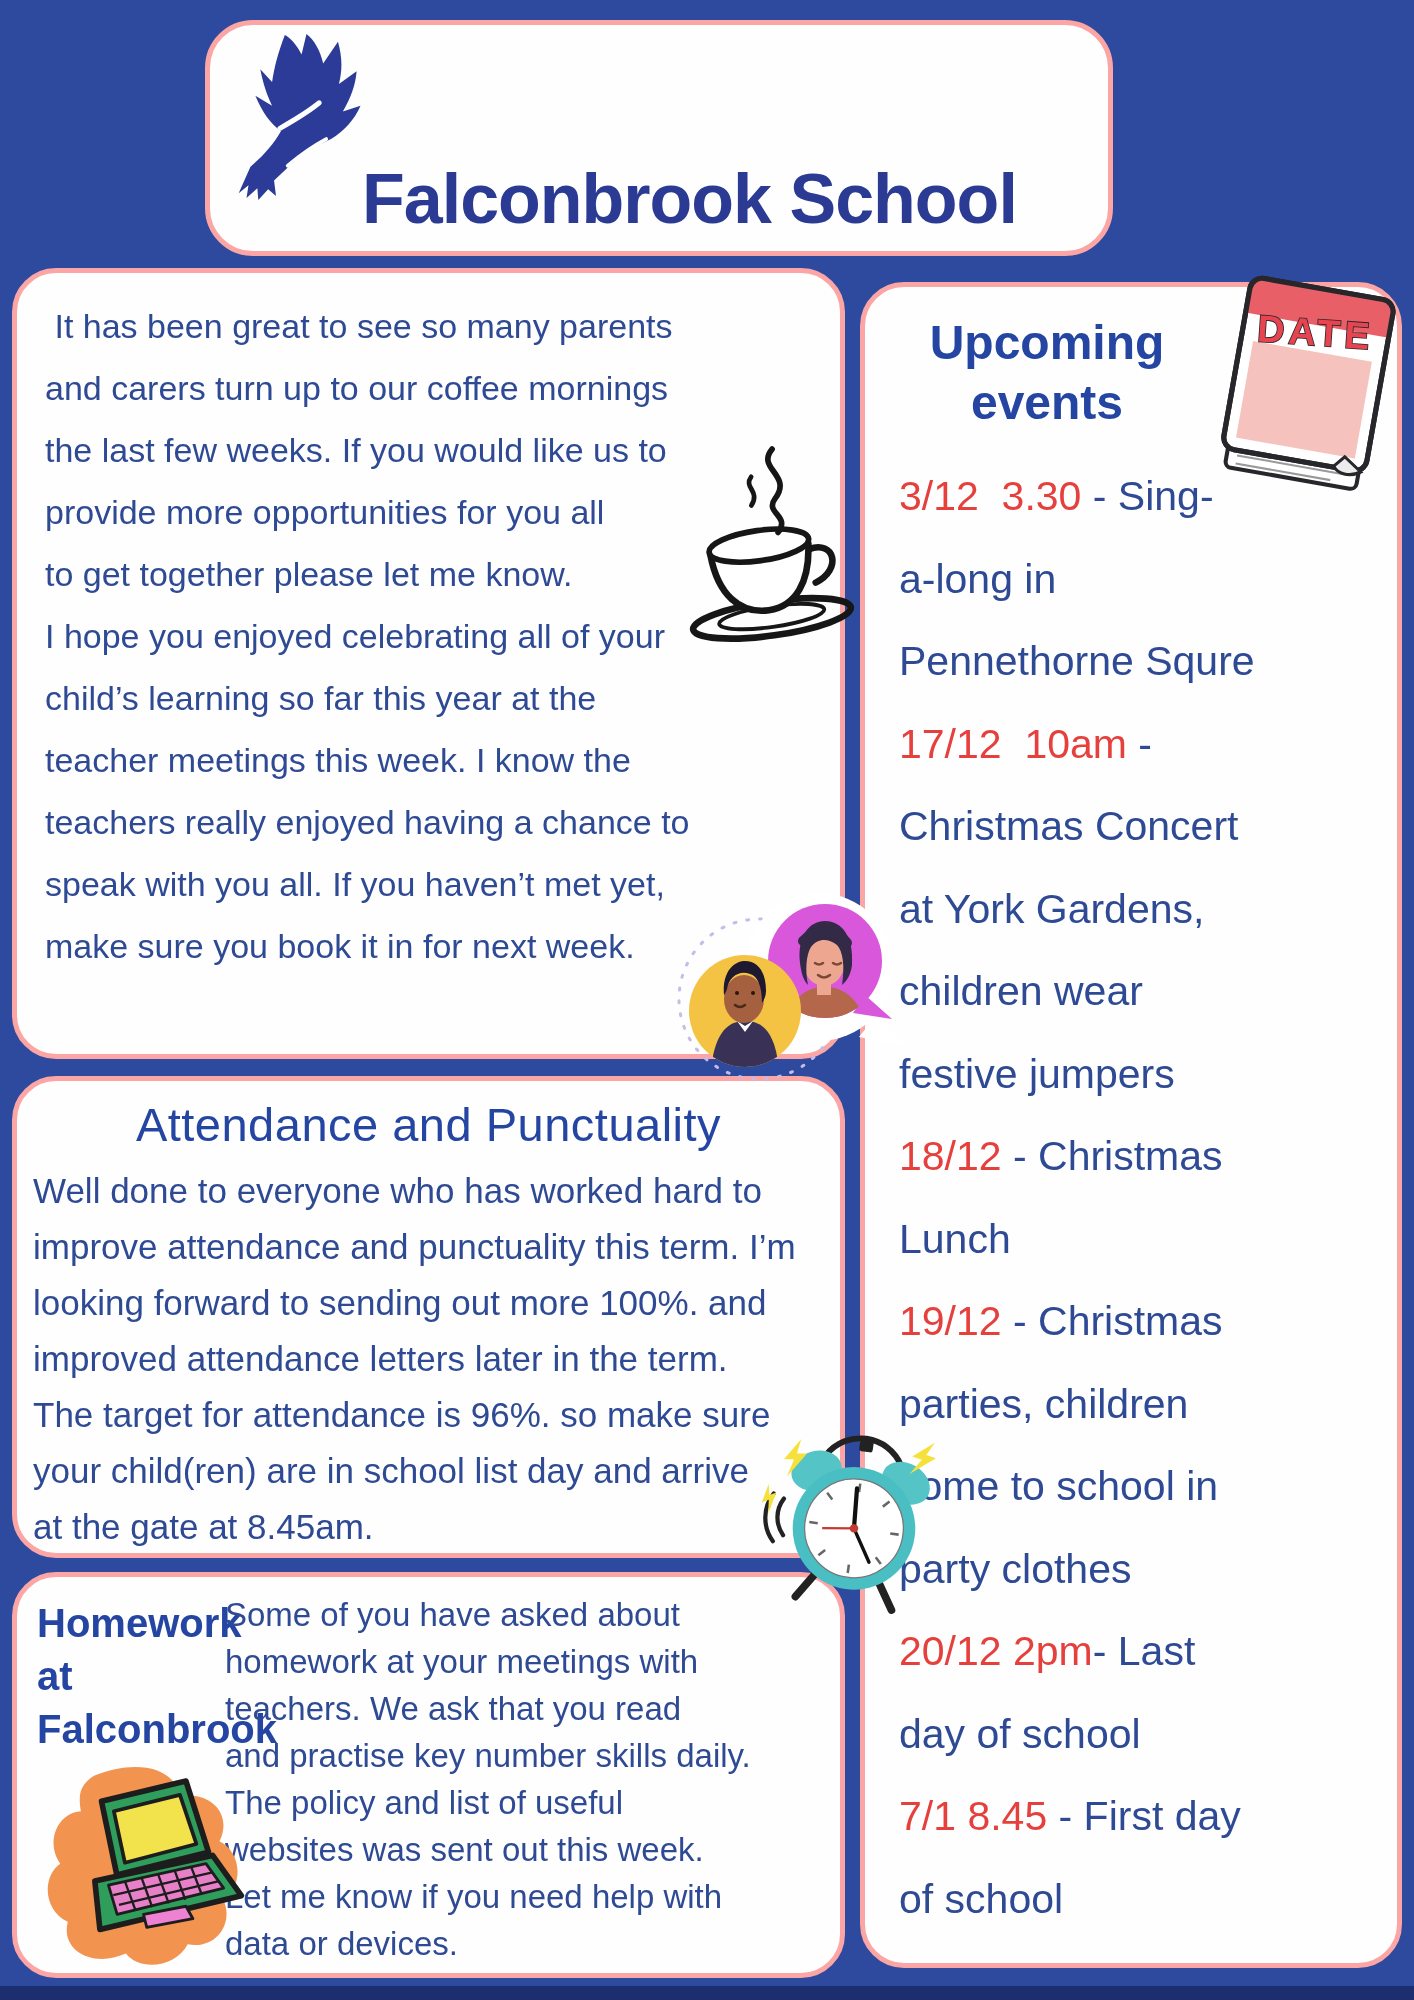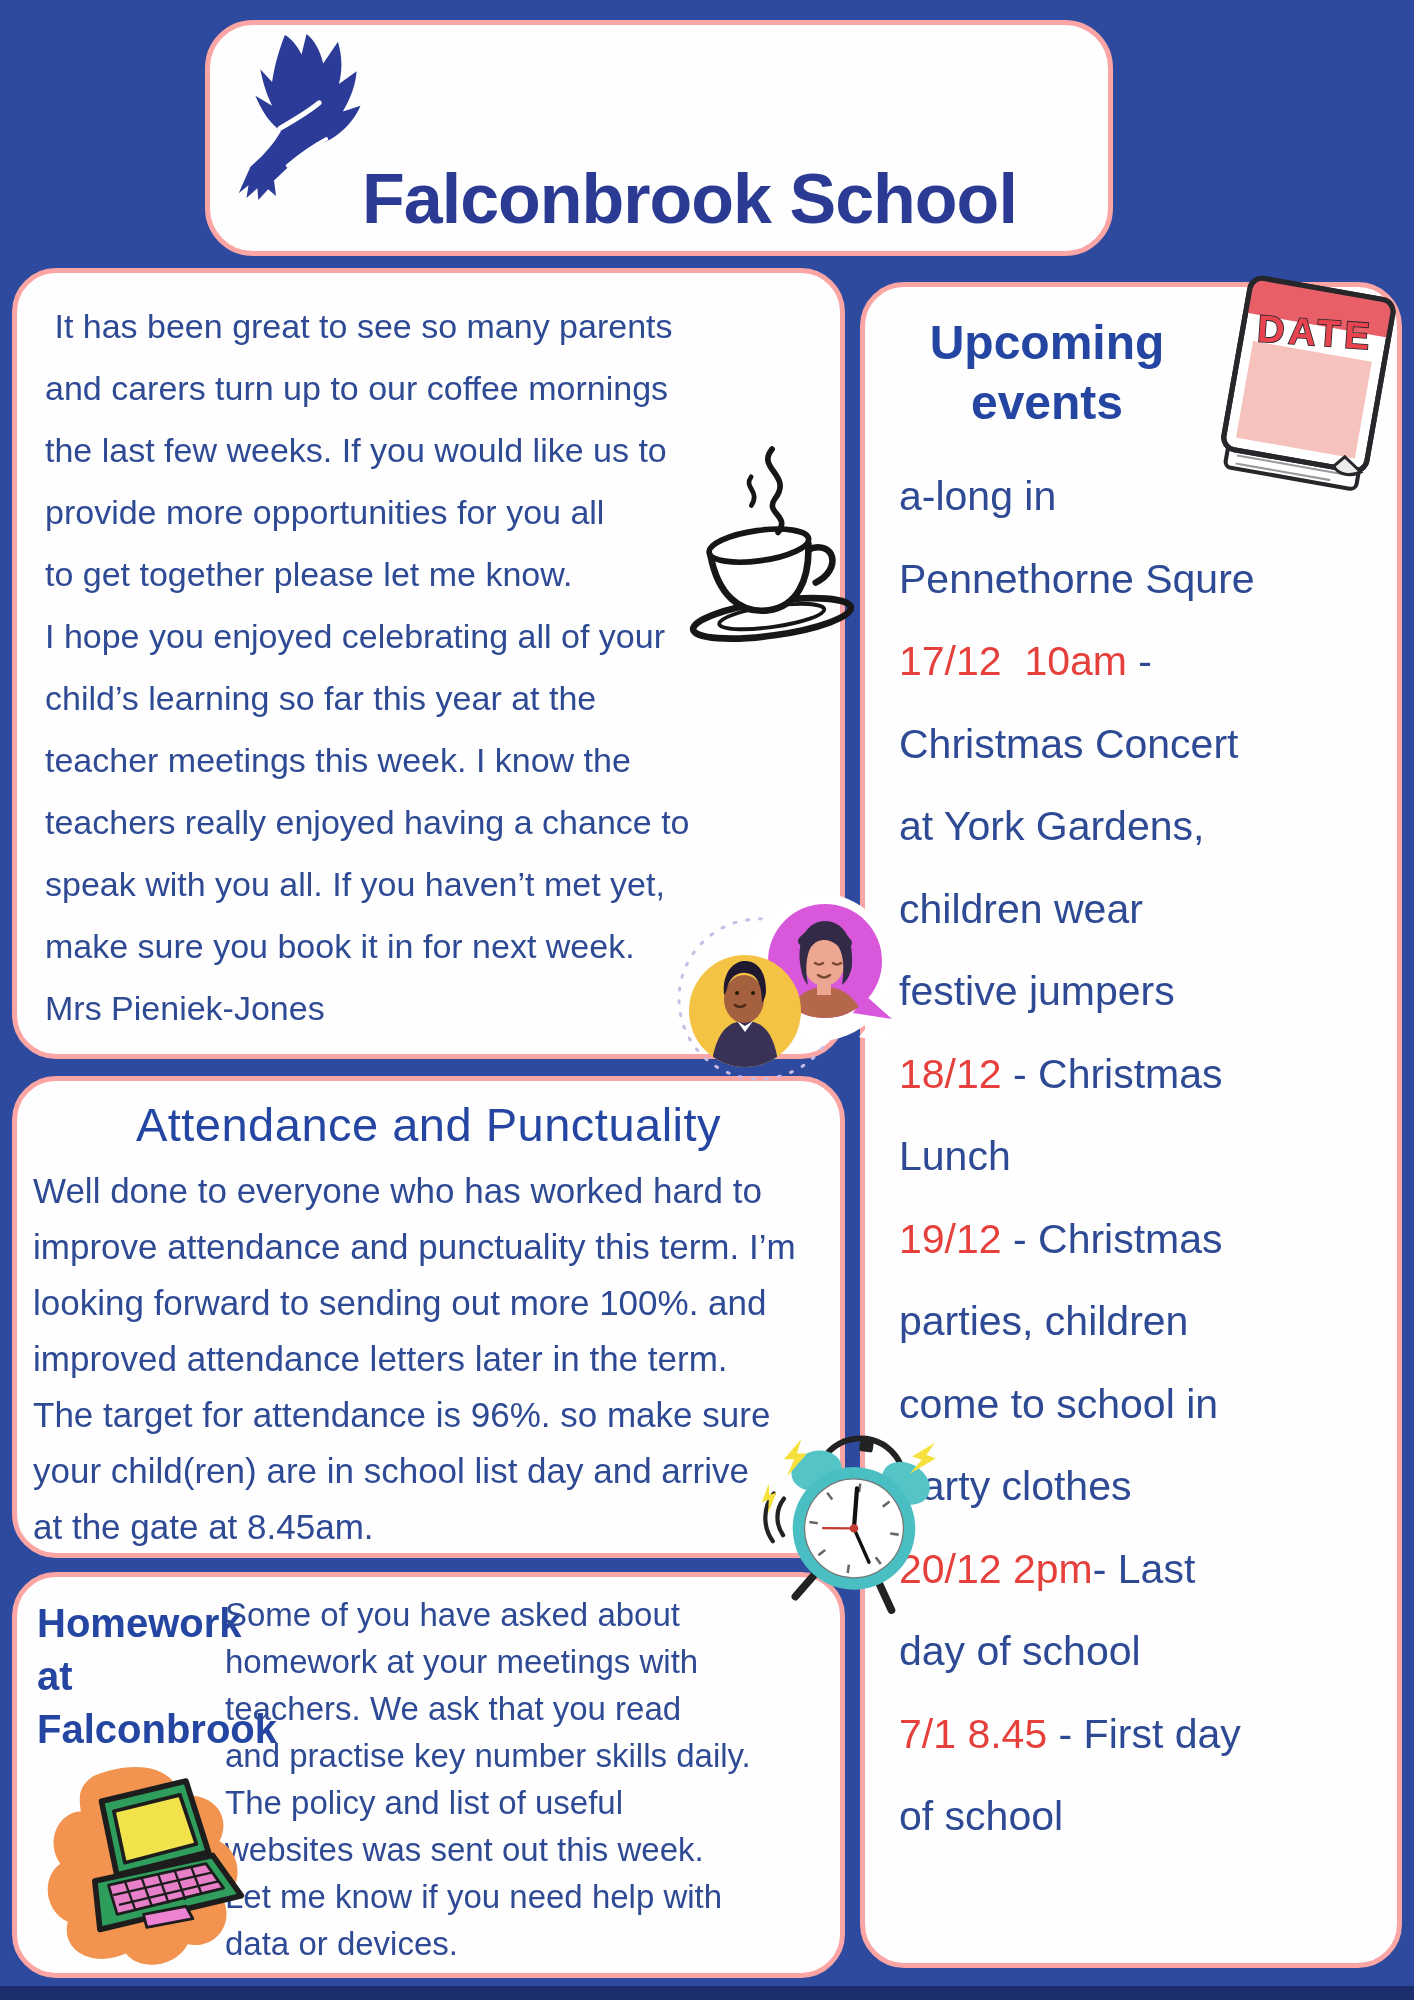--- a/index.html
+++ b/index.html
@@ -77,21 +77,20 @@
         <div class="intro-line">and carers turn up to our coffee mornings</div>
         <div class="intro-line">the last few weeks. If you would like us to</div>
         <div class="intro-line">provide more opportunities for you all</div>
         <div class="intro-line">to get together please let me know.</div>
         <div class="intro-line">I hope you enjoyed celebrating all of your</div>
         <div class="intro-line">child’s learning so far this year at the</div>
         <div class="intro-line">teacher meetings this week. I know the</div>
         <div class="intro-line">teachers really enjoyed having a chance to</div>
         <div class="intro-line">speak with you all. If you haven’t met yet,</div>
         <div class="intro-line">make sure you book it in for next week.</div>
-        <div class="intro-line">Mrs Pieniek-Jones</div>
       </div>
 
     <svg class="coffee" viewBox="0 0 190 230" aria-hidden="true">
       <g transform="rotate(-8 95 140)" fill="none" stroke="#161616" stroke-linecap="round">
         <ellipse cx="95" cy="193" rx="84" ry="18" stroke-width="7"></ellipse>
         <ellipse cx="95" cy="191" rx="56" ry="11" stroke-width="4"></ellipse>
         <path d="M40,118 C42,160 62,184 93,184 C122,184 140,160 144,120" stroke-width="7" fill="#fff"></path>
         <ellipse cx="92" cy="115" rx="53" ry="16" stroke-width="6" fill="#fff"></ellipse>
         <path d="M144,126 C172,120 176,152 146,162" stroke-width="7"></path>
         <path d="M120,16 C100,34 138,46 116,68 C102,82 130,88 114,104" stroke-width="6"></path>
@@ -224,20 +223,21 @@
         <rect x="30" y="14" width="142" height="170" rx="12" fill="#fff" stroke="#26262b" stroke-width="5"></rect>
         <path d="M30,28 C30,20 36,14 44,14 L158,14 C166,14 172,20 172,28 L172,50 L30,50 Z" fill="#e95f68"></path>
         <rect x="30" y="14" width="142" height="170" rx="12" fill="none" stroke="#26262b" stroke-width="5"></rect>
         <rect x="42" y="76" width="118" height="96" fill="#f6c2bd"></rect>
         <path d="M150,172 L168,184 C158,191 146,190 141,183 Z" fill="#ececec" stroke="#26262b" stroke-width="3"></path>
         <text x="44" y="70" font-size="37" font-weight="bold" fill="#e8444f" stroke="#26262b" stroke-width="1.6" letter-spacing="4" style="paint-order:stroke" transform="rotate(-6 100 60)">DATE</text>
       </g>
     </svg>
 
     <div class="event-lines">
+        <div class="event-line"><span class="ev-red">3/12  3.30</span><span class="ev-blue"> - Sing-</span></div>
         <div class="event-line"><span class="ev-blue">a-long in</span></div>
         <div class="event-line"><span class="ev-blue">Pennethorne Squre</span></div>
         <div class="event-line"><span class="ev-red">17/12  10am</span><span class="ev-blue"> -</span></div>
         <div class="event-line"><span class="ev-blue">Christmas Concert</span></div>
         <div class="event-line"><span class="ev-blue">at York Gardens,</span></div>
         <div class="event-line"><span class="ev-blue">children wear</span></div>
         <div class="event-line"><span class="ev-blue">festive jumpers</span></div>
         <div class="event-line"><span class="ev-red">18/12</span><span class="ev-blue"> - Christmas</span></div>
         <div class="event-line"><span class="ev-blue">Lunch</span></div>
         <div class="event-line"><span class="ev-red">19/12</span><span class="ev-blue"> - Christmas</span></div>

